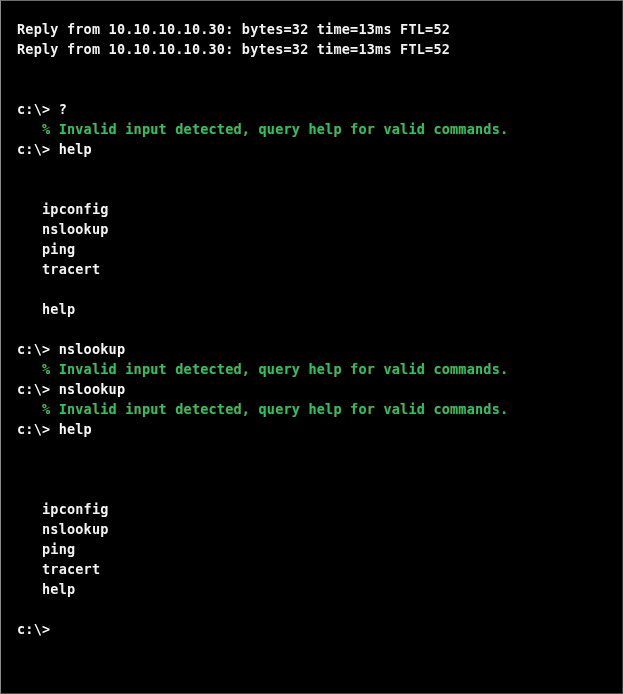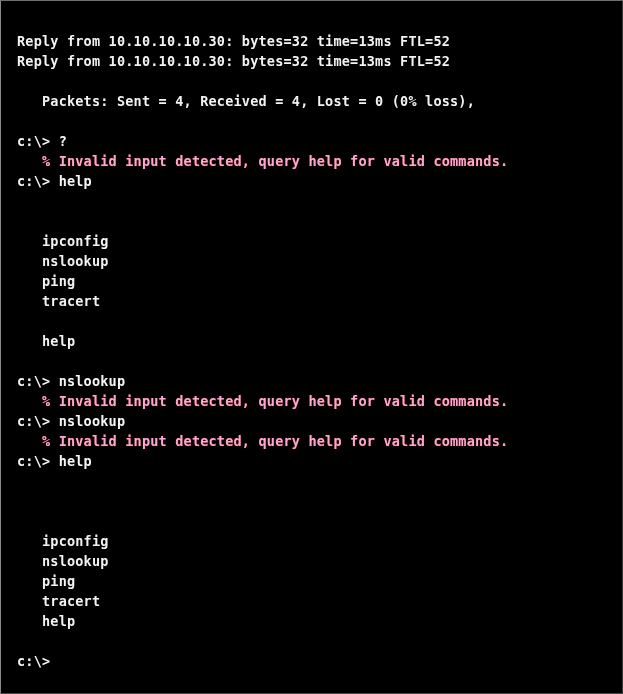--- a/index.html
+++ b/index.html
@@ -30,39 +30,38 @@
 
   #terminal-screen {
     position: absolute;
     left: 0;
     top: 0;
     right: 0;
     bottom: 0;
     padding: 18px 0 0 16px;
     box-sizing: border-box;
     background: #000000;
-    margin-top: 12px;
   }
 
   .line {
     height: 20px;
     line-height: 20px;
     font-size: 13.5px;
     font-weight: bold;
     letter-spacing: 0.2px;
     white-space: pre;
     color: #f2f2f2;
   }
 
   .line.out {
     color: #f2f2f2;
   }
 
   .line.err {
-    color: #f9a8d4;
+    color: #22c55e;
     text-shadow: 0 0 1px #8d1414;
   }
 
   .line.blank {
     color: transparent;
   }
 
   .prompt-line {
     white-space: pre;
   }
@@ -81,21 +80,20 @@
   }
 </style>
 </head>
 <body>
 
 <div id="terminal-window">
   <div id="terminal-screen">
       <div class="line out">Reply from 10.10.10.10.30: bytes=32 time=13ms FTL=52</div>
       <div class="line out">Reply from 10.10.10.10.30: bytes=32 time=13ms FTL=52</div>
       <div class="line blank">&nbsp;</div>
-      <div class="line out">   Packets: Sent = 4, Received = 4, Lost = 0 (0% loss),</div>
       <div class="line blank">&nbsp;</div>
       <div class="line prompt-line"><span class="prompt">c:\&gt;</span><span class="cmd"> ?</span><span class="cursor-slot"></span></div>
       <div class="line err">   % Invalid input detected, query help for valid commands.</div>
       <div class="line prompt-line"><span class="prompt">c:\&gt;</span><span class="cmd"> help</span><span class="cursor-slot"></span></div>
       <div class="line blank">&nbsp;</div>
       <div class="line blank">&nbsp;</div>
       <div class="line out">   ipconfig</div>
       <div class="line out">   nslookup</div>
       <div class="line out">   ping</div>
       <div class="line out">   tracert</div>

